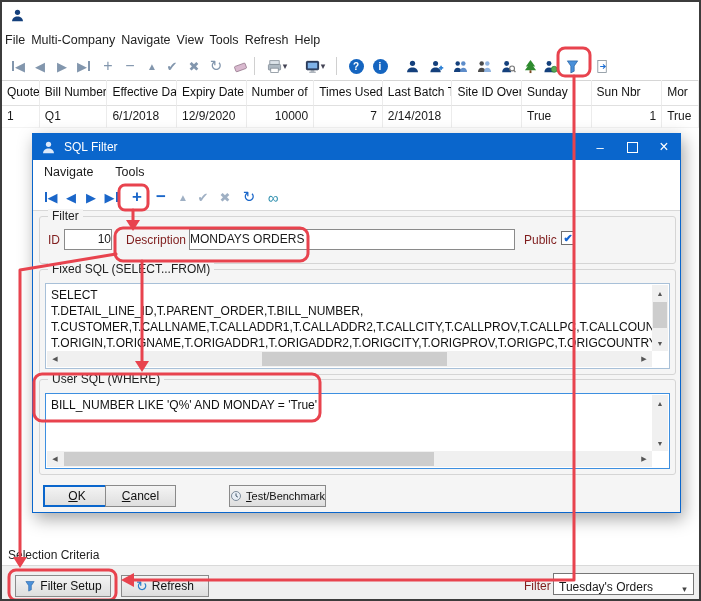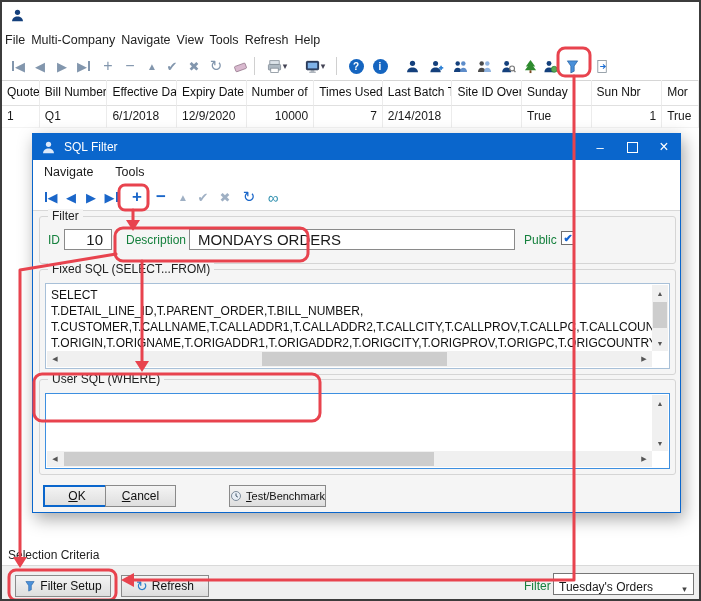--- a/index.html
+++ b/index.html
@@ -42,23 +42,23 @@
   .dmenu{position:absolute;left:0;top:26px;right:0;height:24px;background:#fff;display:flex;align-items:center;}
   .dmenu span{padding:0 11px;font-size:12.5px;}
   .dtoolbar{position:absolute;left:0;top:50px;right:0;height:26px;background:#fff;border-bottom:1px solid #d8d8d8;}
   .dti{position:absolute;top:2px;width:20px;height:22px;display:flex;align-items:center;justify-content:center;
       font-size:13px;color:#1a66c9;}
   .dti.big{font-size:17px;font-weight:bold;}
   .dti.gray{color:#9fb0c4;}
   .dti.teal{color:#2e8fae;}
   .groupbox{position:absolute;border:1px solid #d5d5d5;border-radius:3px;box-sizing:border-box;}
   .gblabel{position:absolute;top:-8px;left:8px;background:#f5f5f5;padding:0 4px;font-size:12px;color:#222;}
-  .tb{position:absolute;background:#fff;border:1px solid #8a8a8a;font-size:15px;line-height:19px;
-      padding:0 8px;height:21px;box-sizing:border-box;overflow:hidden;white-space:nowrap;}
-  .lbl{position:absolute;font-size:12px;color:#15803d;}
+  .tb{position:absolute;background:#fff;border:1px solid #8a8a8a;font-size:12px;line-height:19px;
+      padding:0 0;height:21px;box-sizing:border-box;overflow:hidden;white-space:nowrap;}
+  .lbl{position:absolute;font-size:12px;color:#7f1d1d;}
   .cb{position:absolute;width:14px;height:14px;background:#fff;border:1px solid #707070;box-sizing:border-box;
       display:flex;align-items:center;justify-content:center;font-size:11px;color:#1464d2;font-weight:bold;line-height:1;}
   .sqlarea{position:absolute;background:#fff;border:1px solid #a8c0d8;box-sizing:border-box;overflow:hidden;}
   .sqlarea.focus{border-color:#3d8fe0;}
   .sqllines{position:absolute;left:1px;top:1px;right:17px;bottom:17px;padding:2px 4px;overflow:hidden;}
   .sqllines div{white-space:nowrap;line-height:16px;font-size:12px;color:#111;}
   .vsb{position:absolute;top:1px;right:1px;bottom:17px;width:16px;background:#f0f0f0;}
   .hsb{position:absolute;left:1px;bottom:1px;right:17px;height:16px;background:#f0f0f0;}
   .sbbtn{position:absolute;width:16px;height:16px;display:flex;align-items:center;justify-content:center;
       font-size:7px;color:#555;}
@@ -359,20 +359,23 @@
           <span class="sbbtn" style="left:0">◀</span>
           <span class="hthumb" style="left:215px;width:185px"></span>
           <span class="sbbtn" style="right:0">▶</span>
         </div>
       </div>
     </div>
 
     <div class="groupbox" style="left:6px;top:245px;width:637px;height:96px">
       <span class="gblabel">User SQL (WHERE)</span>
       <div class="sqlarea focus" style="left:5px;top:13px;width:625px;height:76px">
+        <div class="sqllines">
+          <div>BILL_NUMBER LIKE 'Q%' AND MONDAY = 'True'</div>
+        </div>
         <div class="vsb">
           <span class="sbbtn" style="top:0">▲</span>
           <span class="sbbtn" style="bottom:0">▼</span>
         </div>
         <div class="hsb">
           <span class="sbbtn" style="left:0">◀</span>
           <span class="hthumb" style="left:17px;width:370px"></span>
           <span class="sbbtn" style="right:0">▶</span>
         </div>
       </div>

